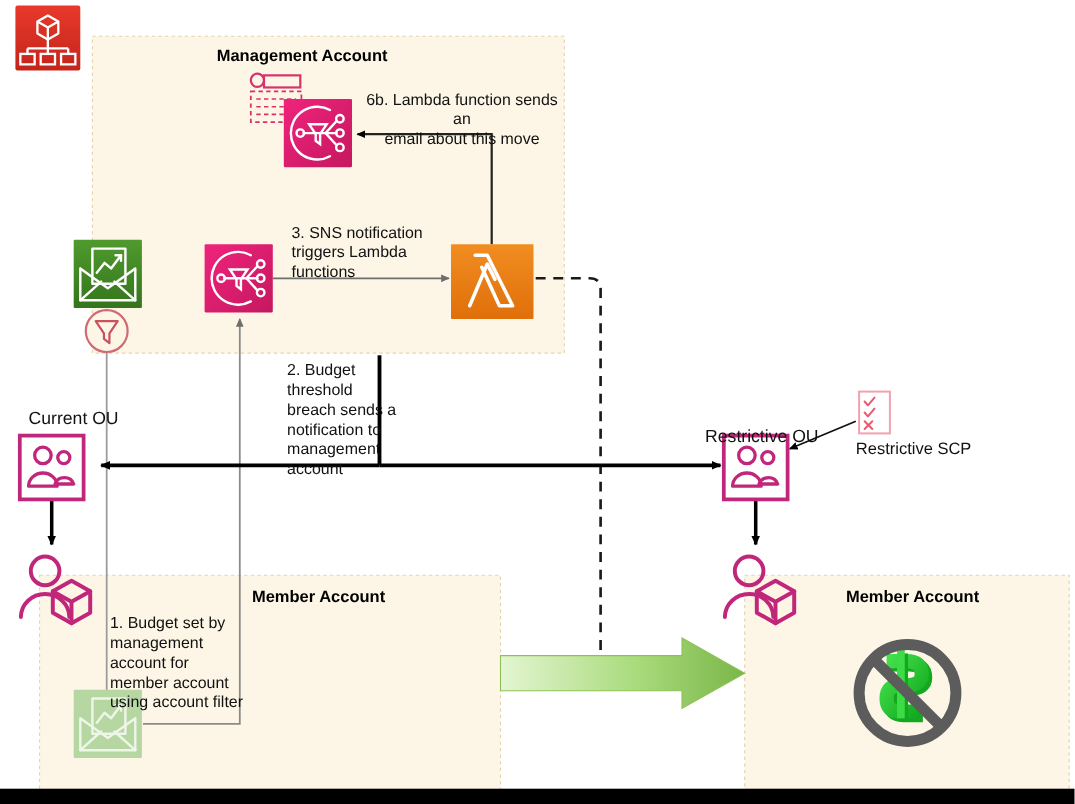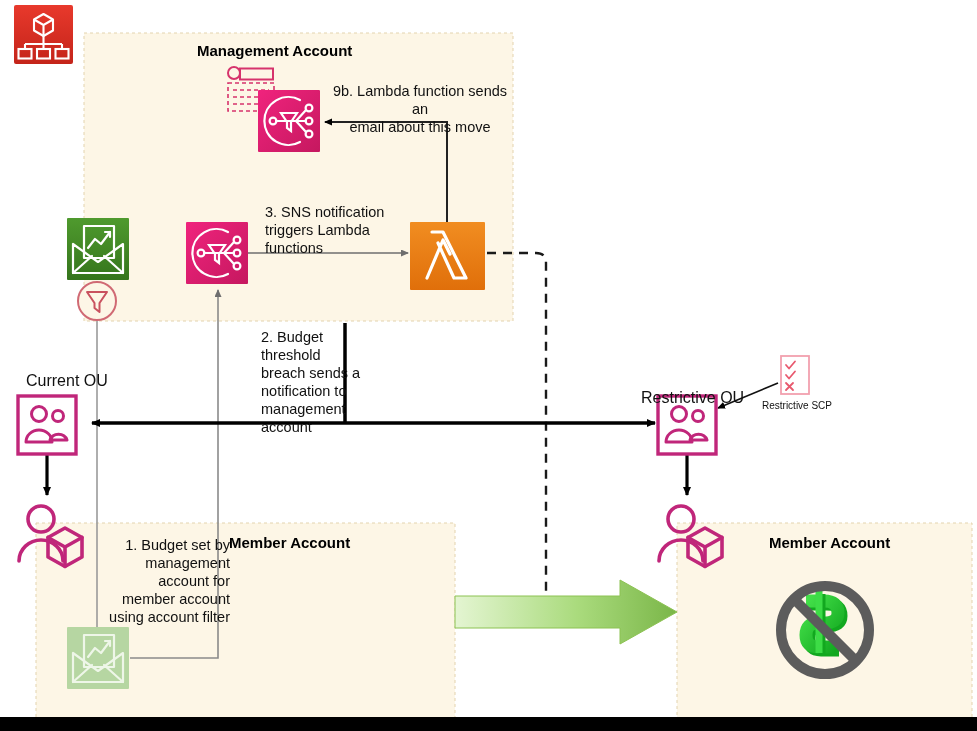--- a/index.html
+++ b/index.html
@@ -7,21 +7,21 @@
   body{
     font-family:"Liberation Sans", sans-serif;
     width:977px;height:731px;position:relative;overflow:hidden;
     color:#000;
   }
   #stage{position:absolute;left:0;top:0;width:893px;height:731px;}
   .svgroot{position:absolute;left:0;top:0;width:977px;height:731px;}
   .lbl{position:absolute;font-size:14.5px;line-height:18px;color:#111;white-space:pre-line;}
   .grouptitle{position:absolute;font-size:15px;font-weight:bold;color:#000;}
   .oulabel{position:absolute;font-size:16px;color:#111;}
-  .scplabel{position:absolute;font-size:10px;color:#111;}
+  .scplabel{position:absolute;font-size:15px;color:#111;margin-left:16px;}
   .ctr{text-align:center;}
   .bottombar{position:absolute;left:0;top:717px;width:977px;height:14px;background:#000;}
 </style>
 </head>
 <body>
 
 <div id="stage">
 
   <svg class="svgroot" viewBox="0 0 977 731">
     <defs>
@@ -248,30 +248,30 @@
   </svg>
 
   <div class="grouptitle" style="left:197px;top:42px;">Management Account</div>
   <div class="grouptitle" style="left:229px;top:534px;">Member Account</div>
   <div class="grouptitle" style="left:769px;top:534px;">Member Account</div>
 
   <div class="oulabel" style="left:26px;top:372px;">Current OU</div>
   <div class="oulabel" style="left:641px;top:378px;margin-top:11px;">Restrictive OU</div>
   <div class="scplabel" style="left:762px;top:400px;">Restrictive SCP</div>
 
-  <div class="lbl" style="left:100px;top:536px;width:130px;text-align:right;">1. Budget set by
+  <div class="lbl" style="left:100px;top:558px;width:130px;">1. Budget set by
 management
 account for
 member account
 using account filter</div>
   <div class="lbl" style="left:227px;top:328px;width:125px;margin-left:34px;">2. Budget threshold
 breach sends a
 notification to
 management
 account</div>
   <div class="lbl" style="left:265px;top:203px;width:120px;">3. SNS notification
 triggers Lambda
 functions</div>
-  <div class="lbl ctr" style="left:325px;top:82px;width:190px;">9b. Lambda function sends an
+  <div class="lbl ctr" style="left:325px;top:82px;width:190px;">6b. Lambda function sends an
 email about this move</div>
 
   <div class="bottombar"></div>
 </div>
 
 </body></html>

